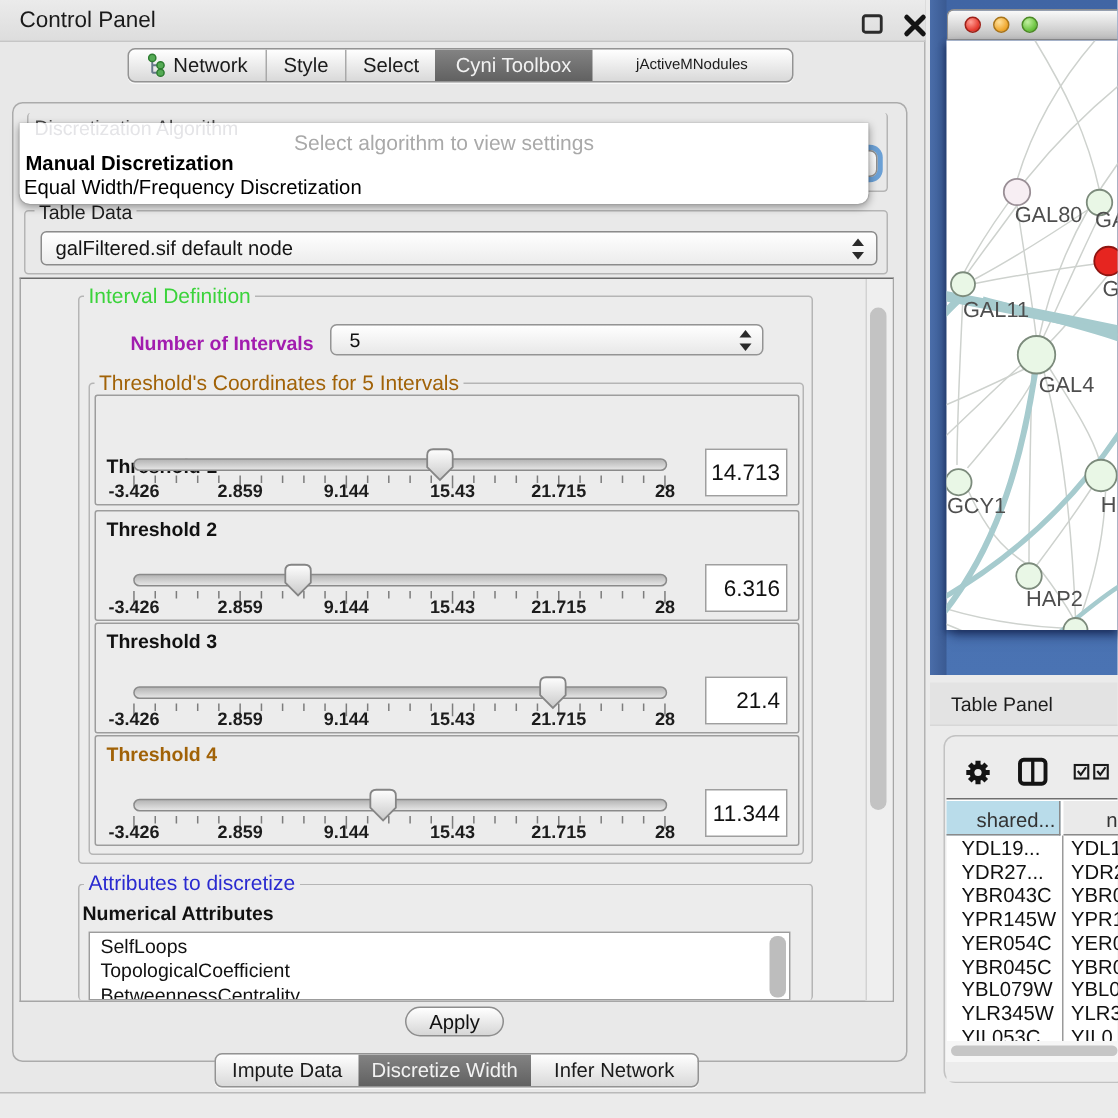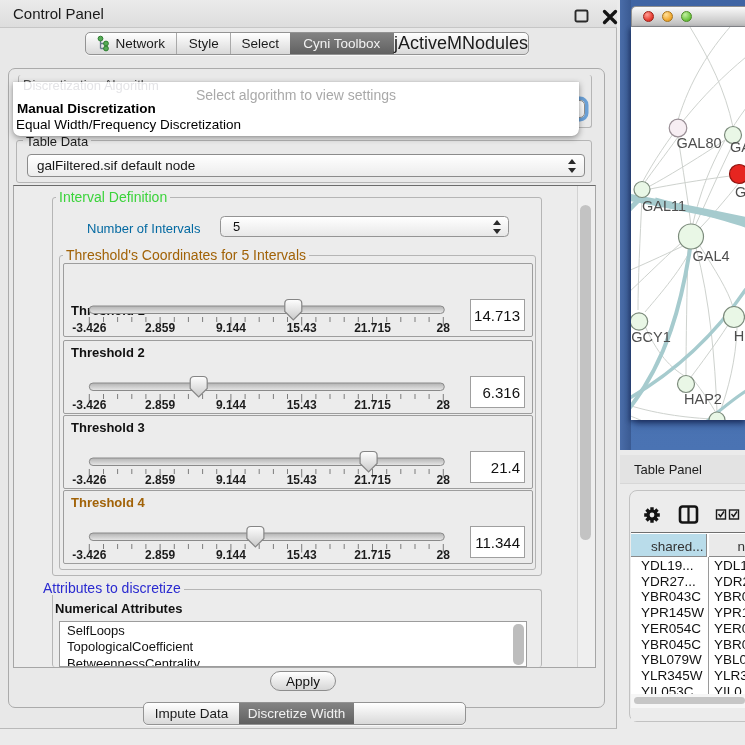--- a/index.html
+++ b/index.html
@@ -25,21 +25,21 @@
 <div class="a" style="left:85px;top:32px;width:444px;height:23px;border:1px solid #939393;border-radius:5px;overflow:hidden;display:flex;background:linear-gradient(#ffffff,#d9d9d9);box-shadow:0 1px 0 rgba(255,255,255,.7);">
     <div class="seg" style="width:91px;font-size:13.5px;color:#1b1b1b;"><svg width="13" height="17" style="margin-right:5px;" viewBox="0 0 13 17">
         <path d="M3.5,4 V13.5 M3.5,8.5 H8.5 M3.5,13.5 H8.5" stroke="#66788a" stroke-width="1.3" fill="none"></path>
         <circle cx="3.5" cy="3.6" r="2.4" fill="#55ab55" stroke="#2e7d32" stroke-width="1"></circle>
         <circle cx="9" cy="8.5" r="2.4" fill="#55ab55" stroke="#2e7d32" stroke-width="1"></circle>
         <circle cx="9" cy="13.5" r="2.4" fill="#55ab55" stroke="#2e7d32" stroke-width="1"></circle>
       </svg>Network</div>
     <div class="seg" style="width:54px;font-size:13.5px;color:#1b1b1b;border-left:1px solid #a9a9a9;">Style</div>
     <div class="seg" style="width:60px;font-size:13.5px;color:#1b1b1b;border-left:1px solid #a9a9a9;">Select</div>
     <div class="seg" style="width:105px;font-size:13.5px;background:linear-gradient(#838383,#616161);color:#f2f2f2;">Cyni Toolbox</div>
-    <div class="seg" style="width:134px;font-size:18px;color:#1b1b1b;text-align:right;">jActiveMNodules</div>
+    <div class="seg" style="width:134px;font-size:10px;color:#1b1b1b;text-align:right;">jActiveMNodules</div>
   </div>
 <div class="a" style="left:8px;top:68px;width:597px;height:640px;border:1px solid #ababab;border-radius:7px;background:#e9e9e9;"></div>
 <div class="grp" style="left:18px;top:75px;width:574px;height:53px;border-top:none;"></div>
 <div class="a" style="left:27px;top:100px;width:558px;height:18px;border-radius:5px;border:1px solid #8e8e8e;background:linear-gradient(#ffffff,#ededed);box-shadow:0 0 0 3.5px #6ba0d5;"></div>
 <div class="a" style="left:23px;top:77px;font-size:13px;color:#4a4a4a;z-index:4;">Discretization Algorithm</div>
 <div class="a" style="left:13px;top:82px;width:566px;height:53.5px;background:#fff;border-radius:0 0 7px 7px;box-shadow:0 2px 6px rgba(0,0,0,.38),0 0 1px rgba(0,0,0,.25);z-index:5;overflow:hidden;">
     <div style="position:absolute;left:10px;top:-4px;font-size:13px;color:#e4e4e7;">Discretization Algorithm</div>
     <div style="position:absolute;left:0;right:0;top:6px;text-align:center;font-size:14px;color:#a9a9a9;line-height:15px;">Select algorithm to view settings</div>
     <div style="position:absolute;left:4px;top:18.5px;font-size:13.5px;font-weight:bold;color:#000;line-height:15px;">Manual Discretization</div>
     <div style="position:absolute;left:3px;top:35px;font-size:13.5px;color:#000;line-height:15px;">Equal Width/Frequency Discretization</div>
@@ -51,21 +51,21 @@
     <div style="position:absolute;right:7px;top:50%;margin-top:-7px;width:9px;height:14px;">
       <div style="position:absolute;top:0;left:0;width:0;height:0;border-left:4.5px solid transparent;border-right:4.5px solid transparent;border-bottom:5.5px solid #2a2a2a;"></div>
       <div style="position:absolute;bottom:0;left:0;width:0;height:0;border-left:4.5px solid transparent;border-right:4.5px solid transparent;border-top:5.5px solid #2a2a2a;"></div>
     </div>
   </div>
 <div class="a" style="left:13px;top:185px;width:583px;height:483px;background:#ececec;border:1px solid #a6a6a6;border-top-color:#6b6b6b;"></div>
 <div class="a" style="left:577px;top:186px;width:18px;height:481px;background:#efefef;border-left:1px solid #d2d2d2;"></div>
 <div class="a" style="left:580px;top:205px;width:11px;height:335px;background:#c3c3c3;border-radius:5.5px;"></div>
 <div class="grp" style="left:52px;top:197px;width:490px;height:379px;"></div>
 <div class="gt" style="left:56px;top:191px;font-size:14px;color:#3bd33b;background:#ececec;">Interval Definition</div>
-<div class="a" style="left:87px;top:221px;font-size:13px;font-weight:normal;color:#0369a1;">Number of Intervals</div>
+<div class="a" style="left:87px;top:221px;font-size:13px;font-weight:bold;color:#a21caf;">Number of Intervals</div>
 <div class="a" style="left:220px;top:216px;width:289px;height:21px;border-radius:4.5px;border:1px solid #949494;background:linear-gradient(#ffffff,#e8e8e8);">
     <div style="position:absolute;left:12px;top:0;line-height:20px;font-size:13px;color:#111;">5</div>
     <div style="position:absolute;right:6px;top:50%;margin-top:-7px;width:9px;height:14px;">
       <div style="position:absolute;top:0;left:0;width:0;height:0;border-left:4.5px solid transparent;border-right:4.5px solid transparent;border-bottom:5.5px solid #2a2a2a;"></div>
       <div style="position:absolute;bottom:0;left:0;width:0;height:0;border-left:4.5px solid transparent;border-right:4.5px solid transparent;border-top:5.5px solid #2a2a2a;"></div>
     </div>
   </div>
 <div class="grp" style="left:59px;top:255px;width:477px;height:315px;"></div>
 <div class="gt" style="left:63px;top:249px;font-size:14px;color:#a16207;background:#ececec;">Threshold's Coordinates for 5 Intervals</div>
 <div class="blk" style="left:63px;top:263px;width:470px;height:74px;"></div>
@@ -158,30 +158,31 @@
     <text x="26.3" y="68.5" text-anchor="middle" font-family="Liberation Sans" font-size="12" font-weight="bold" fill="#1c1c1c">-3.426</text>
     <text x="97.1" y="68.5" text-anchor="middle" font-family="Liberation Sans" font-size="12" font-weight="bold" fill="#1c1c1c">2.859</text>
     <text x="167.9" y="68.5" text-anchor="middle" font-family="Liberation Sans" font-size="12" font-weight="bold" fill="#1c1c1c">9.144</text>
     <text x="238.7" y="68.5" text-anchor="middle" font-family="Liberation Sans" font-size="12" font-weight="bold" fill="#1c1c1c">15.43</text>
     <text x="309.5" y="68.5" text-anchor="middle" font-family="Liberation Sans" font-size="12" font-weight="bold" fill="#1c1c1c">21.715</text>
     <text x="380.3" y="68.5" text-anchor="middle" font-family="Liberation Sans" font-size="12" font-weight="bold" fill="#1c1c1c">28</text>
     <path d="M183.9,40.5 Q183.9,36.5 187.9,36.5 L196.9,36.5 Q200.9,36.5 200.9,40.5 L200.9,48.5 L192.4,57 L183.9,48.5 Z" fill="url(#th3)" stroke="#858585" stroke-width="1.2"></path>
   </svg>
 <div class="vbox" style="left:470px;top:526px;">11.344</div>
 <div class="grp" style="left:52px;top:589px;width:490px;height:78px;border-bottom:none;"></div>
-<div class="gt" style="left:40px;top:582px;font-size:14px;color:#2a2ad0;background:#ececec;">Attributes to discretize</div>
+<div class="gt" style="left:56px;top:582px;font-size:14px;color:#2a2ad0;background:#ececec;">Attributes to discretize</div>
 <div class="a" style="left:55px;top:601px;font-size:13px;font-weight:bold;color:#111;">Numerical Attributes</div>
 <div class="a" style="left:59px;top:621px;width:468px;height:46px;background:#fff;border:1px solid #9c9c9c;overflow:hidden;">
     <div style="padding-left:7px;padding-top:1px;font-size:13px;color:#111;line-height:16.3px;">SelfLoops<br>TopologicalCoefficient<br>BetweennessCentrality</div>
     <div style="position:absolute;right:2px;top:2px;width:11px;height:41px;background:#bdbdbd;border-radius:5px;"></div>
   </div>
 <div class="a seg" style="left:270px;top:671px;width:66px;height:20px;border-radius:10px;border:1px solid #8d8d8d;background:linear-gradient(#ffffff,#d6d6d6);font-size:13.5px;color:#111;">Apply</div>
 <div class="a" style="left:143px;top:702px;width:323px;height:23px;border:1px solid #939393;border-radius:5px;overflow:hidden;display:flex;background:linear-gradient(#ffffff,#d9d9d9);box-shadow:0 1px 0 rgba(255,255,255,.7);">
     <div class="seg" style="width:95px;font-size:13.5px;color:#1b1b1b;">Impute Data</div>
     <div class="seg" style="width:115px;font-size:13.5px;background:linear-gradient(#838383,#616161);color:#f2f2f2;">Discretize Width</div>
+    <div class="seg" style="width:111px;font-size:13.5px;color:#1b1b1b;">Infer Network</div>
   </div>
 <div class="a" style="left:620px;top:0;width:125px;height:450px;background:linear-gradient(#4065a4,#4a73b3);"></div>
 <div class="a" style="left:620px;top:0;width:11px;height:450px;background:linear-gradient(90deg,#4a6da9,#3a5a92);"></div>
 <div class="a" style="left:631px;top:6px;width:114px;height:21px;border-radius:5px 0 0 0;background:linear-gradient(#fafafa,#bdbdbd);border:1px solid #8f8f8f;border-right:none;"></div>
 <div class="a" style="left:642.5px;top:11px;width:11px;height:11px;border-radius:50%;background:radial-gradient(circle at 35% 30%,#ff9f95,#e63c31 65%,#bf2a1f);border:1px solid #9c2018;"></div>
 <div class="a" style="left:661.5px;top:11px;width:11px;height:11px;border-radius:50%;background:radial-gradient(circle at 35% 30%,#ffe09a,#f0a830 65%,#cf8c1a);border:1px solid #a8741a;"></div>
 <div class="a" style="left:680.5px;top:11px;width:11px;height:11px;border-radius:50%;background:radial-gradient(circle at 35% 30%,#c2f0a0,#6cc440 65%,#4fa32a);border:1px solid #4c8a26;"></div>
 <div class="a" style="left:631px;top:27px;width:114px;height:393px;background:#fff;box-shadow:3px 4px 7px rgba(10,20,60,.5),-2px 2px 4px rgba(15,30,70,.45);"></div>
 <svg class="a" style="left:631px;top:27px;" width="114" height="393" viewBox="631 27 114 393">
     <path d="M746,57 C700,95 665,140 642,183" stroke="#ced2ce" stroke-width="1" fill="none"></path>

